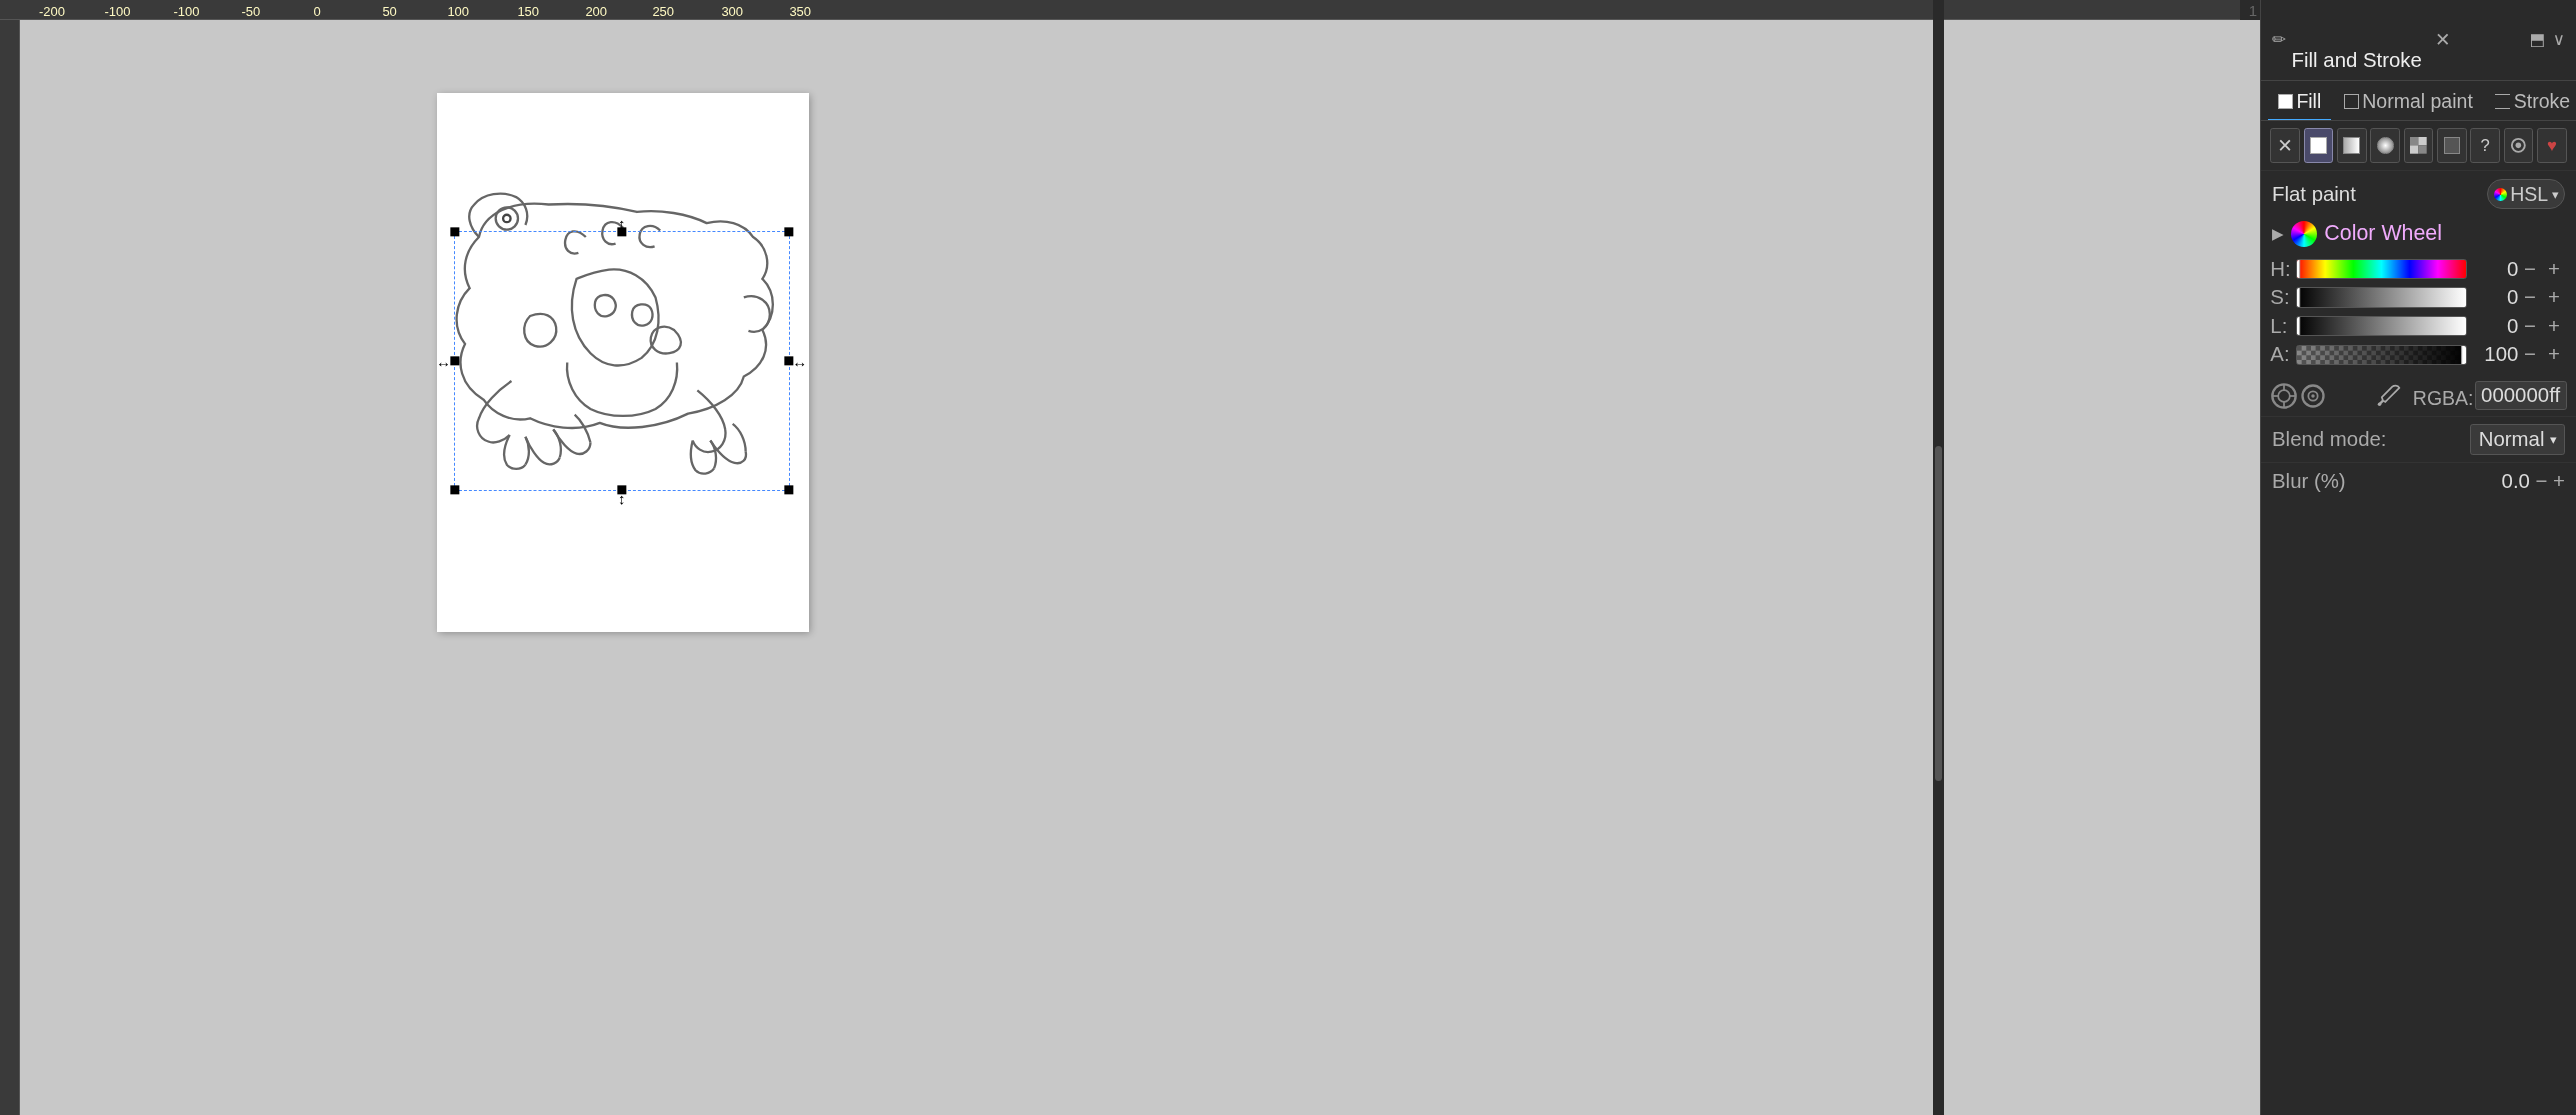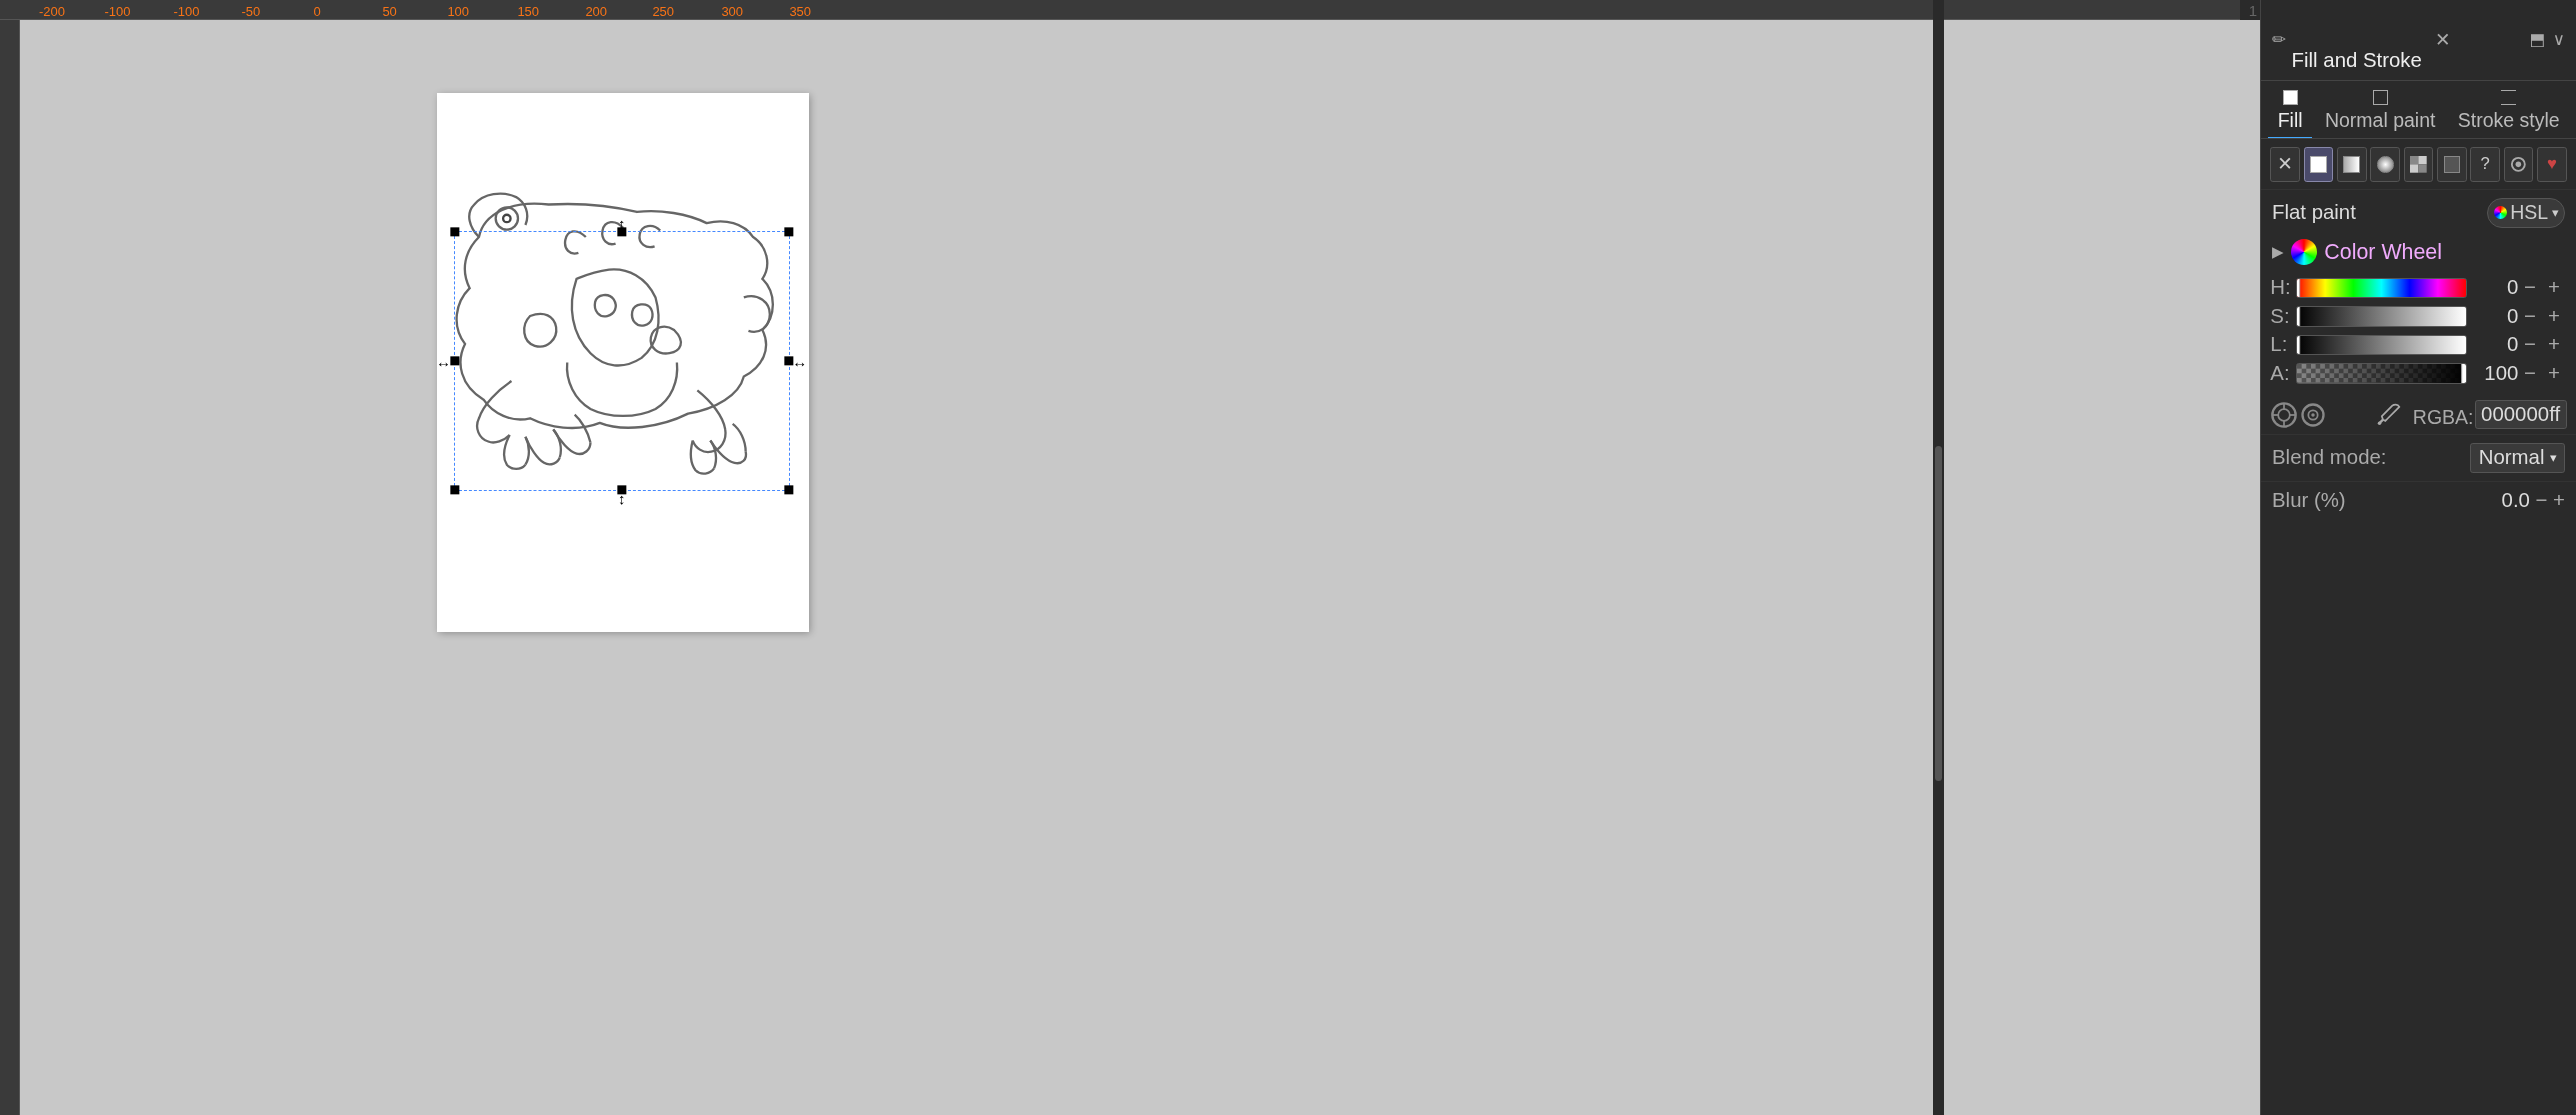--- a/index.html
+++ b/index.html
@@ -141,21 +141,20 @@
     .tab-item {
       display: flex;
       align-items: center;
       gap: 3.7px;
       padding: 5.6px 9.3px;
       cursor: pointer;
       border-bottom: 1.9px solid transparent;
       color: #bbb;
       font-size: 19.5px;
       white-space: nowrap;
-      flex-direction: column;
     }
 
     .tab-item.active {
       border-bottom: 1.9px solid #4af;
       color: #eee;
     }
 
     
     .fill-type-row {
       display: flex;
@@ -423,21 +422,21 @@
       position: absolute;
       top: 0;
       left: 20.4px;
       right: 0;
       height: 20.4px;
       overflow: hidden;
     }
 
     .ruler-num {
       position: absolute;
-      color: #f97316;
+      color: #fef9c3;
       font-size: 13px;
       top: 3.7px;
     }
   </style>
 </head>
 <body>
 
 <div class="canvas-area">
 
   <div class="ruler-top">

